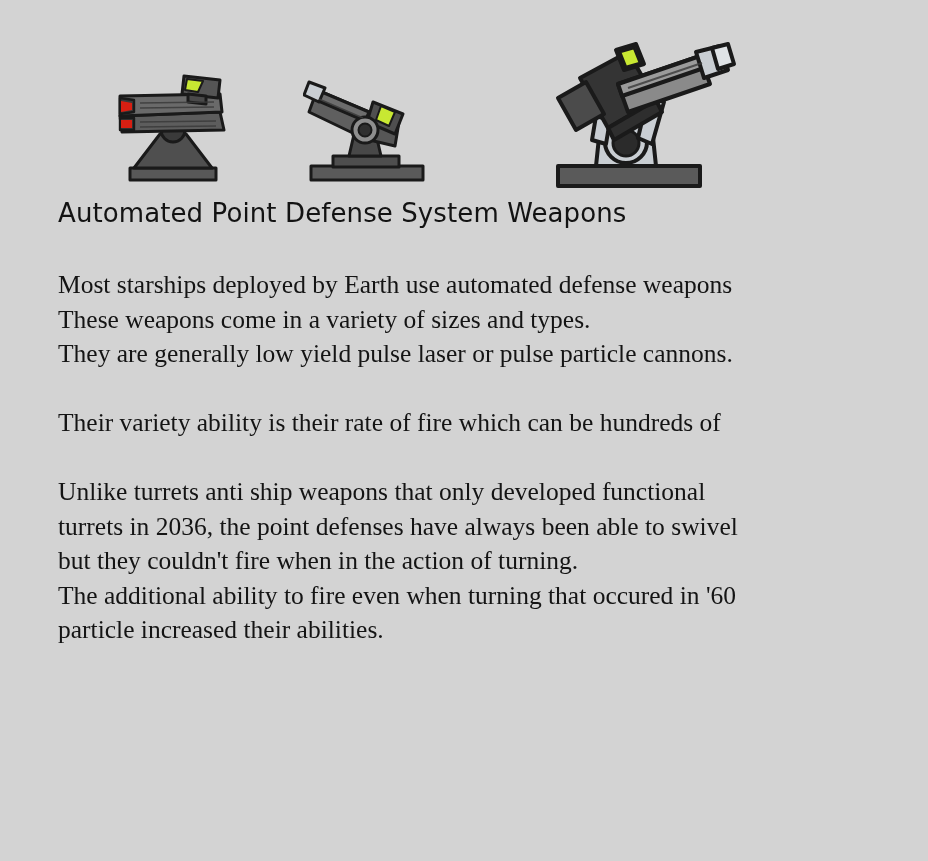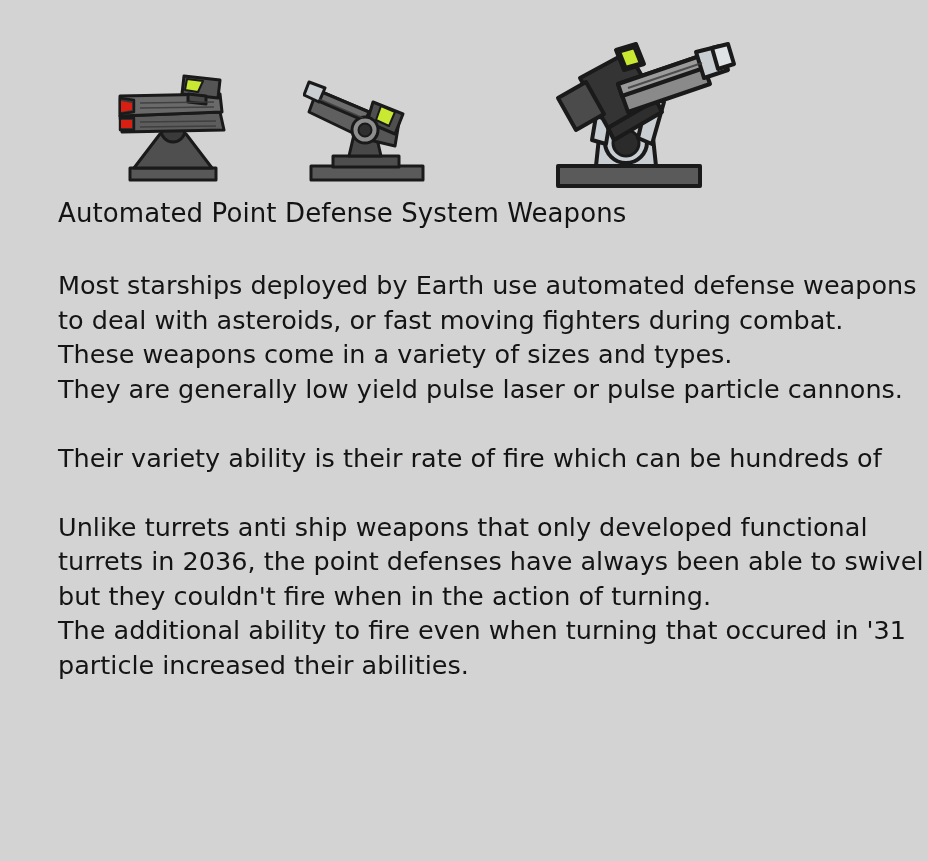--- a/index.html
+++ b/index.html
@@ -59,20 +59,21 @@
     line-height: 34.5px;
     color: #141414;
     margin: 0;
   }
   .para + .para {
     margin-top: 34.5px;
   }
   .line {
     display: block;
     white-space: nowrap;
+    font-family: Liberation Serif, serif;
   }
 </style>
 </head>
 <body style="background: rgb(211, 211, 211);">
 
 <div id="page">
 
   <div class="illustrations">
 
     <div class="turret turret-small">
@@ -182,31 +183,30 @@
       </svg>
     </div>
   </div>
 
   <div class="heading">Automated Point Defense System Weapons</div>
 
   <div class="body-text">
 
     <p class="para">
       <span class="line">Most starships deployed by Earth use automated defense weapons</span>
-      <span class="line">to deal with asteroids, or fast moving fighters during combat.</span>
       <span class="line">These weapons come in a variety of sizes and types.</span>
       <span class="line">They are generally low yield pulse laser or pulse particle cannons.</span>
     </p>
 
     <p class="para">
       <span class="line">Their variety ability is their rate of fire which can be hundreds of</span>
     </p>
 
     <p class="para">
       <span class="line">Unlike turrets anti ship weapons that only developed functional</span>
       <span class="line">turrets in 2036, the point defenses have always been able to swivel</span>
       <span class="line">but they couldn't fire when in the action of turning.</span>
-      <span class="line">The additional ability to fire even when turning that occured in '31</span>
+      <span class="line">The additional ability to fire even when turning that occured in '60</span>
       <span class="line">particle increased their abilities.</span>
     </p>
 
   </div>
 </div>
 
 </body></html>

